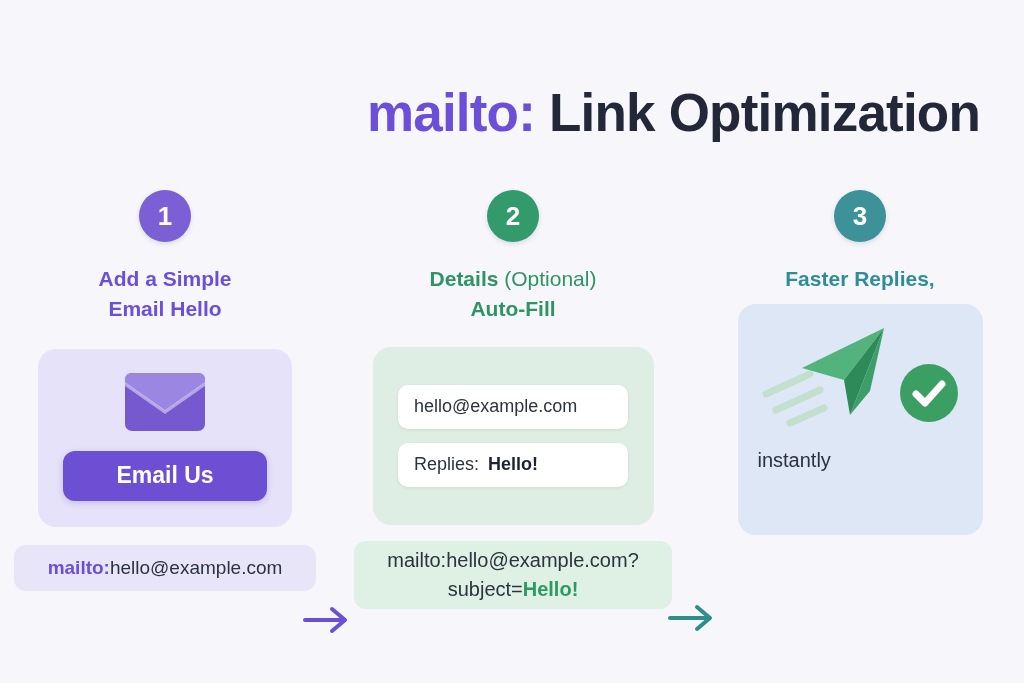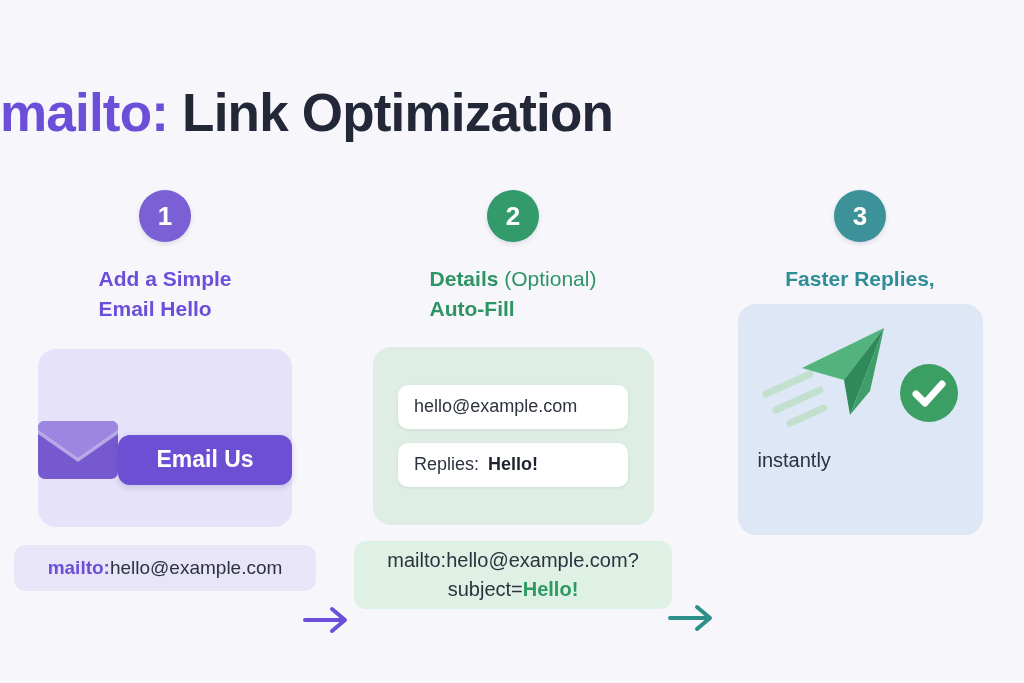--- a/index.html
+++ b/index.html
@@ -15,26 +15,27 @@
     position: relative;
     -webkit-font-smoothing: antialiased;
   }
 
   
   .title {
     position: absolute;
     top: 84px;
     left: 0;
     width: 968px;
-    text-align: left;
+    text-align: right;
     font-size: 53px;
     font-weight: bold;
     letter-spacing: -0.8px;
     line-height: 1.1;
     white-space: nowrap;
+    padding-left: 12px;
   }
   .title .kw { color: #6b4fd8; }
   .title .rest { color: #222837; }
 
   
   .steps {
     position: absolute;
     top: 190px;
     left: 0;
     width: 1024px;
@@ -66,41 +67,42 @@
   }
   .badge-1 { background: #7b5fd4; }
   .badge-2 { background: #339a6c; }
   .badge-3 { background: #3d9199; }
 
   .step-title {
     margin-top: 22px;
     font-size: 21px;
     font-weight: bold;
     line-height: 1.45;
-    text-align: left;
+    text-align: center;
     white-space: nowrap;
   }
   .step-title .muted {
     font-weight: normal;
   }
   .title-1 { color: #6b4fd8; }
   .title-2 { color: #2e9465; }
   .title-3 { color: #2e8e97; }
 
   
   .card {
     border-radius: 18px;
     box-sizing: border-box;
   }
   .card-1 {
     margin-top: 24px;
     width: 254px;
     height: 178px;
     background: #e6e2f9;
     display: flex;
+    flex-direction: column;
     align-items: center;
     justify-content: flex-start;
     padding-top: 24px;
   }
   .card-2 {
     margin-top: 22px;
     width: 281px;
     height: 178px;
     background: #dfeee4;
     display: flex;

